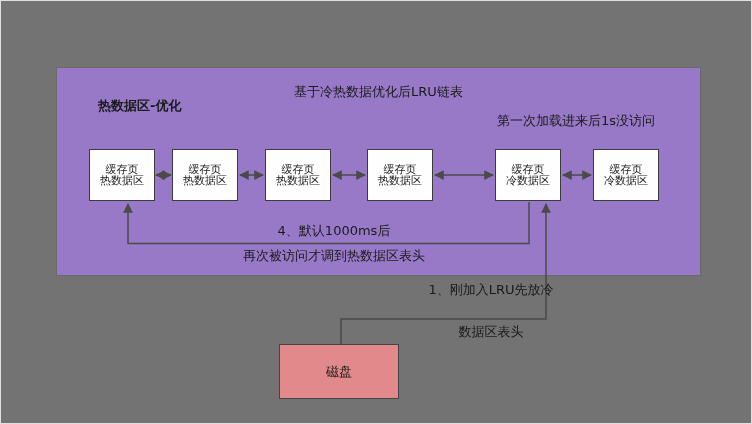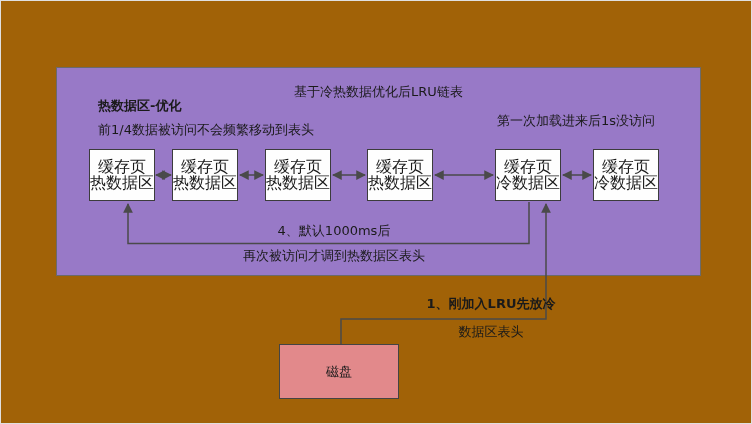--- a/index.html
+++ b/index.html
@@ -15,21 +15,21 @@
   * { margin: 0; padding: 0; box-sizing: border-box; }
   body {
     font-family: "DejaVu Sans", "Liberation Sans", sans-serif;
     background: #ffffff;
     color: var(--text);
   }
   .canvas {
     position: relative;
     width: 752px;
     height: 424px;
-    background: #a16207;
+    background: #737373;
     border: 1px solid #e0e0e0;
     overflow: hidden;
   }
   .lru-container {
     position: absolute;
     left: 55px; top: 66px;
     width: 645px; height: 209px;
     background: var(--container-bg);
     border: 1px solid var(--container-border);
   }
@@ -56,21 +56,21 @@
   .node {
     position: absolute;
     top: 148px;
     width: 66px; height: 52px;
     background: var(--node-bg);
     border: 1px solid var(--node-border);
     display: flex;
     flex-direction: column;
     justify-content: center;
     align-items: center;
-    font-size: 16px;
+    font-size: 11px;
     color: var(--text);
   }
   .node-line { line-height: 1; }
   .callout { position: absolute; text-align: center; font-size: 13px; color: var(--text); white-space: nowrap; }
   .disk {
     position: absolute;
     left: 278px; top: 343px;
     width: 120px; height: 55px;
     background: var(--disk-bg);
     border: 1px solid var(--disk-border);
@@ -101,21 +101,20 @@
     <line class="cline" x1="239" y1="174" x2="262" y2="174" marker-start="url(#arrow-start)" marker-end="url(#arrow-end)"></line>
     <line class="cline" x1="332" y1="174" x2="364" y2="174" marker-start="url(#arrow-start)" marker-end="url(#arrow-end)"></line>
     <line class="cline" x1="434" y1="174" x2="492" y2="174" marker-start="url(#arrow-start)" marker-end="url(#arrow-end)"></line>
     <line class="cline" x1="562" y1="174" x2="590" y2="174" marker-start="url(#arrow-start)" marker-end="url(#arrow-end)"></line>
     <path class="cline" d="M528,201 L528,242.5 L127,242.5 L127,203" marker-end="url(#arrow-end)"></path>
     <path class="cline" d="M340,343 L340,318 L545,318 L545,203" marker-end="url(#arrow-end)"></path>
   </svg>
 
   <div class="diagram-title">基于冷热数据优化后LRU链表</div>
   <div class="txt" style="left:97px; top:96px;font-weight:bold;">热数据区-优化</div>
-  <div class="txt" style="left:97px; top:120px;">前1/4数据被访问不会频繁移动到表头</div>
   <div class="txt" style="left:496px; top:111px;">第一次加载进来后1s没访问</div>
 
   <div class="node" style="left:88px;">
     <div class="node-line">缓存页</div>
     <div class="node-line">热数据区</div>
   </div>
   <div class="node" style="left:171px;">
     <div class="node-line">缓存页</div>
     <div class="node-line">热数据区</div>
   </div>
@@ -132,20 +131,20 @@
     <div class="node-line">冷数据区</div>
   </div>
   <div class="node" style="left:592px;">
     <div class="node-line">缓存页</div>
     <div class="node-line">冷数据区</div>
   </div>
 
   <div class="callout" style="left:228px; top:221px; width:210px;">4、默认1000ms后</div>
   <div class="callout" style="left:215px; top:246px; width:236px;text-align:center;">再次被访问才调到热数据区表头</div>
 
-  <div class="callout" style="left:405px; top:294px; width:170px;font-weight:bold;">1、刚加入LRU先放冷</div>
+  <div class="callout" style="left:405px; top:280px; width:170px;">1、刚加入LRU先放冷</div>
   <div class="callout" style="left:405px; top:322px; width:170px;">数据区表头</div>
 
   <div class="disk">
     <span>磁盘</span>
   </div>
 
 </div>
 
 </body></html>

